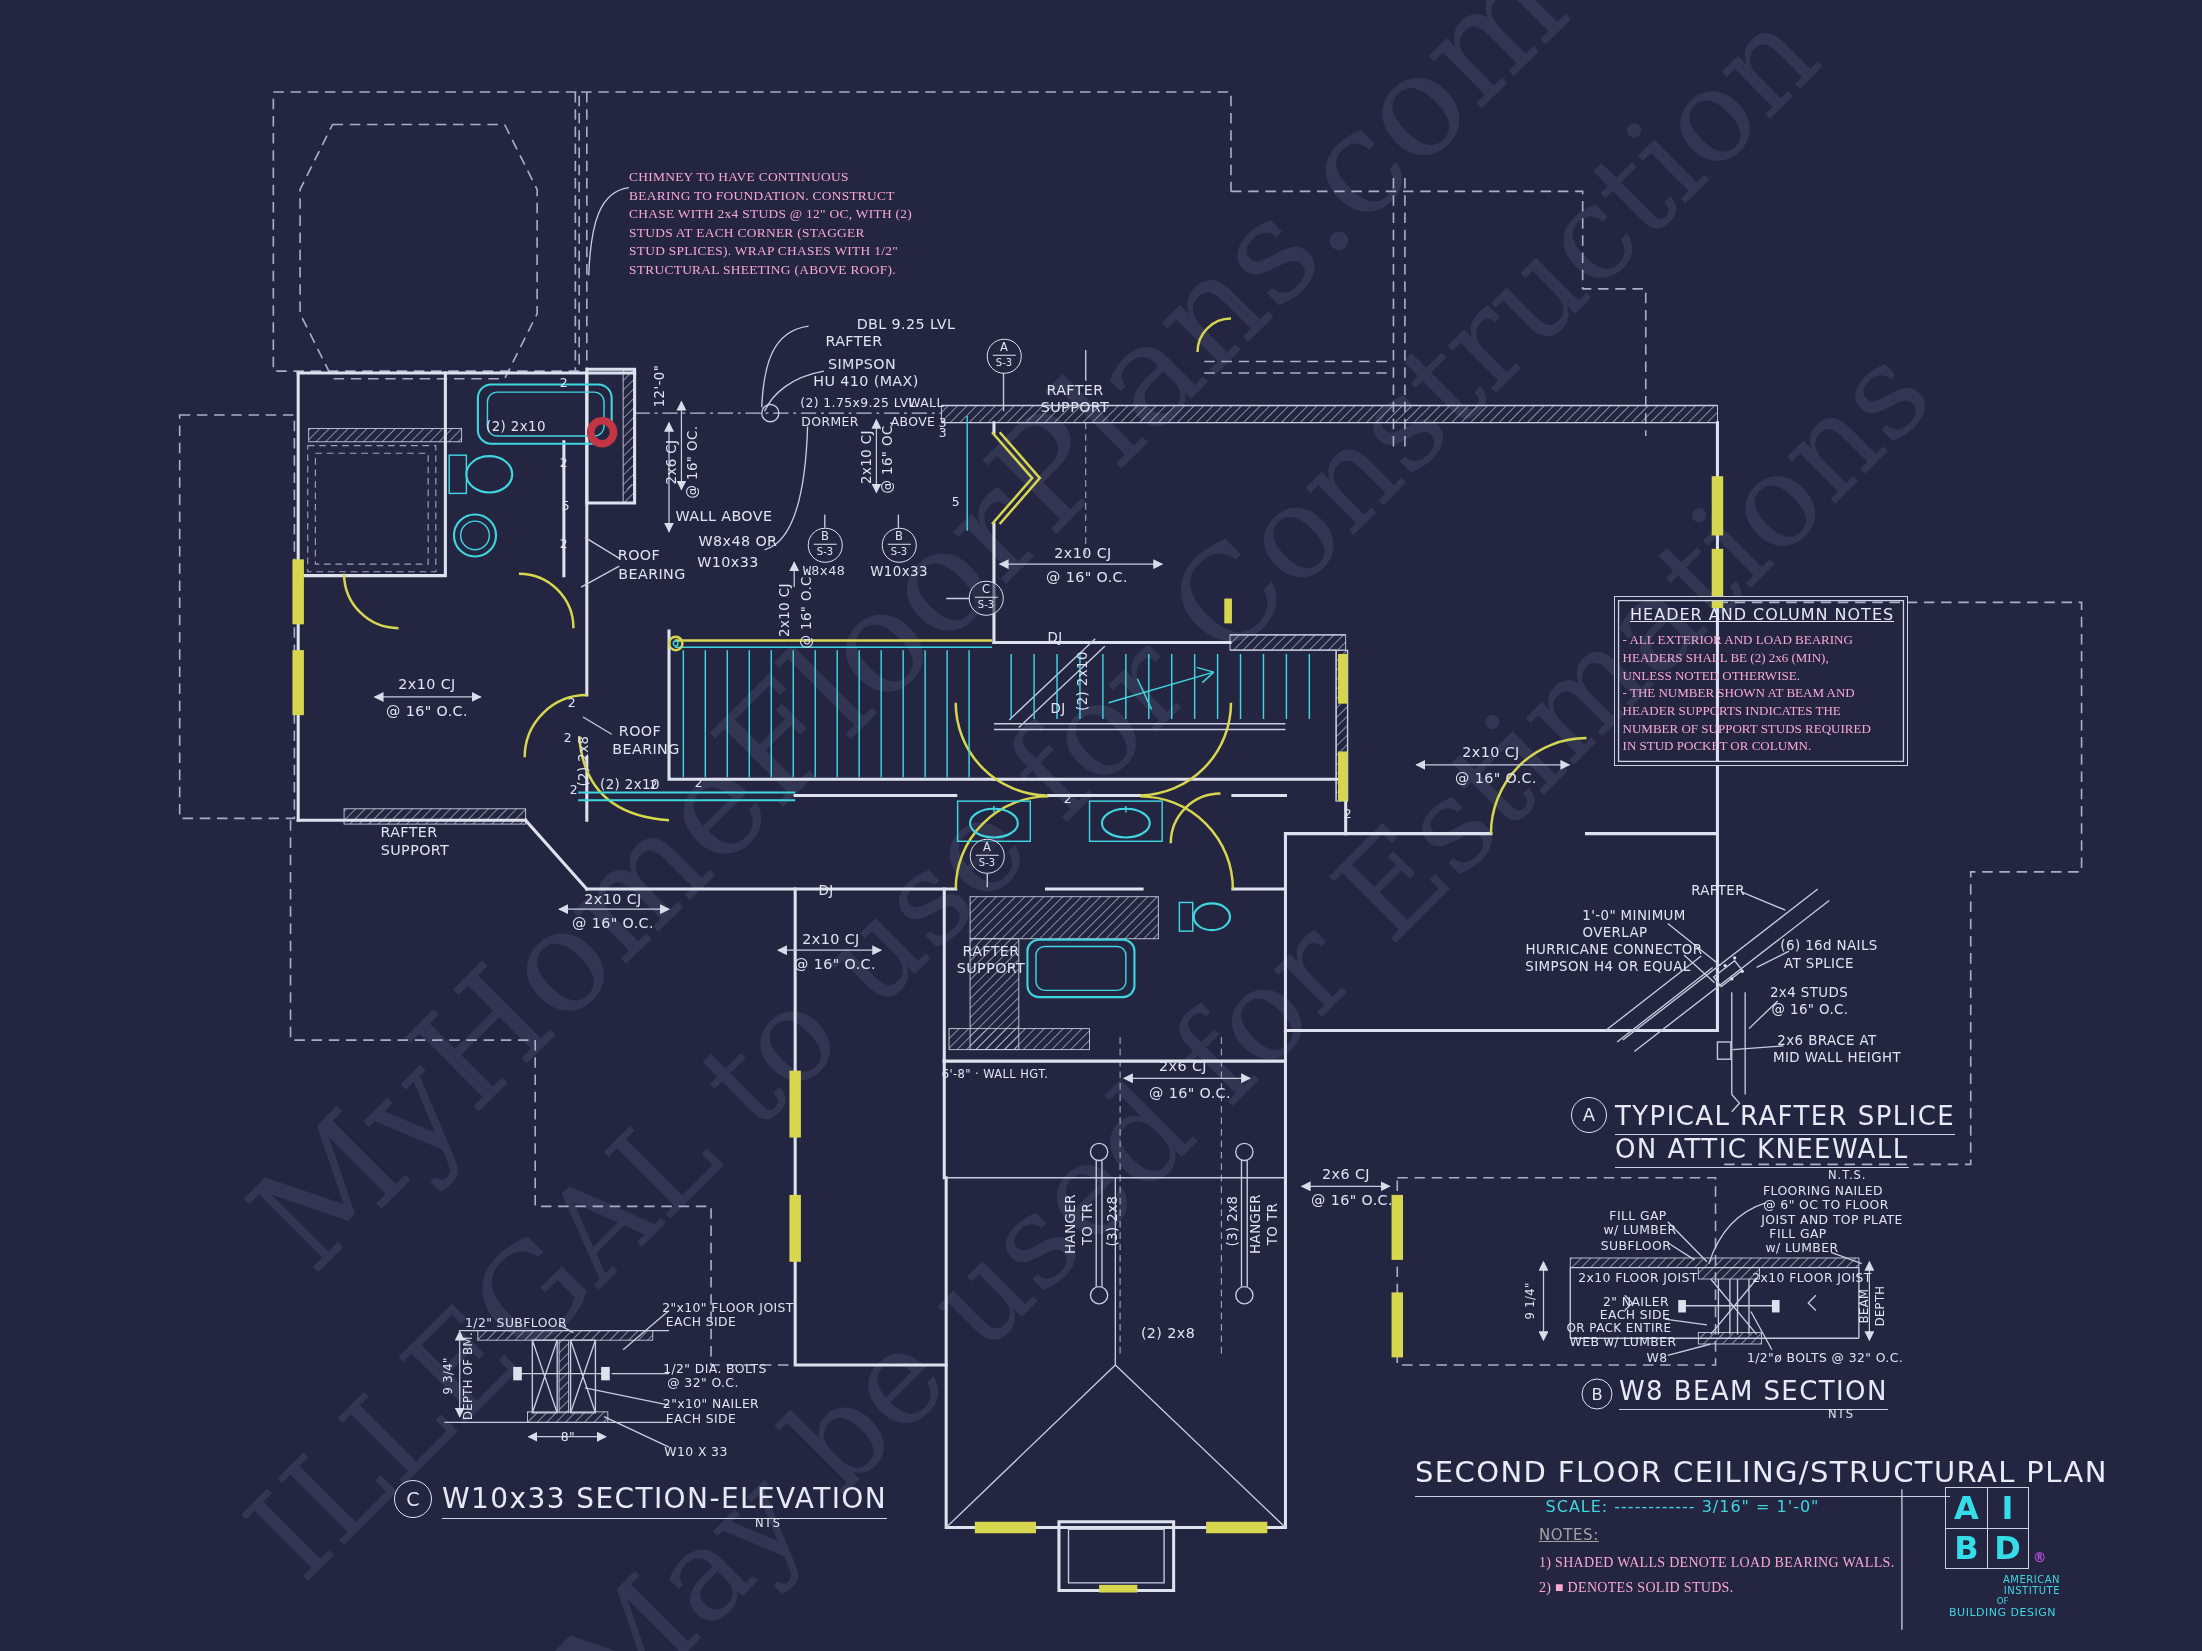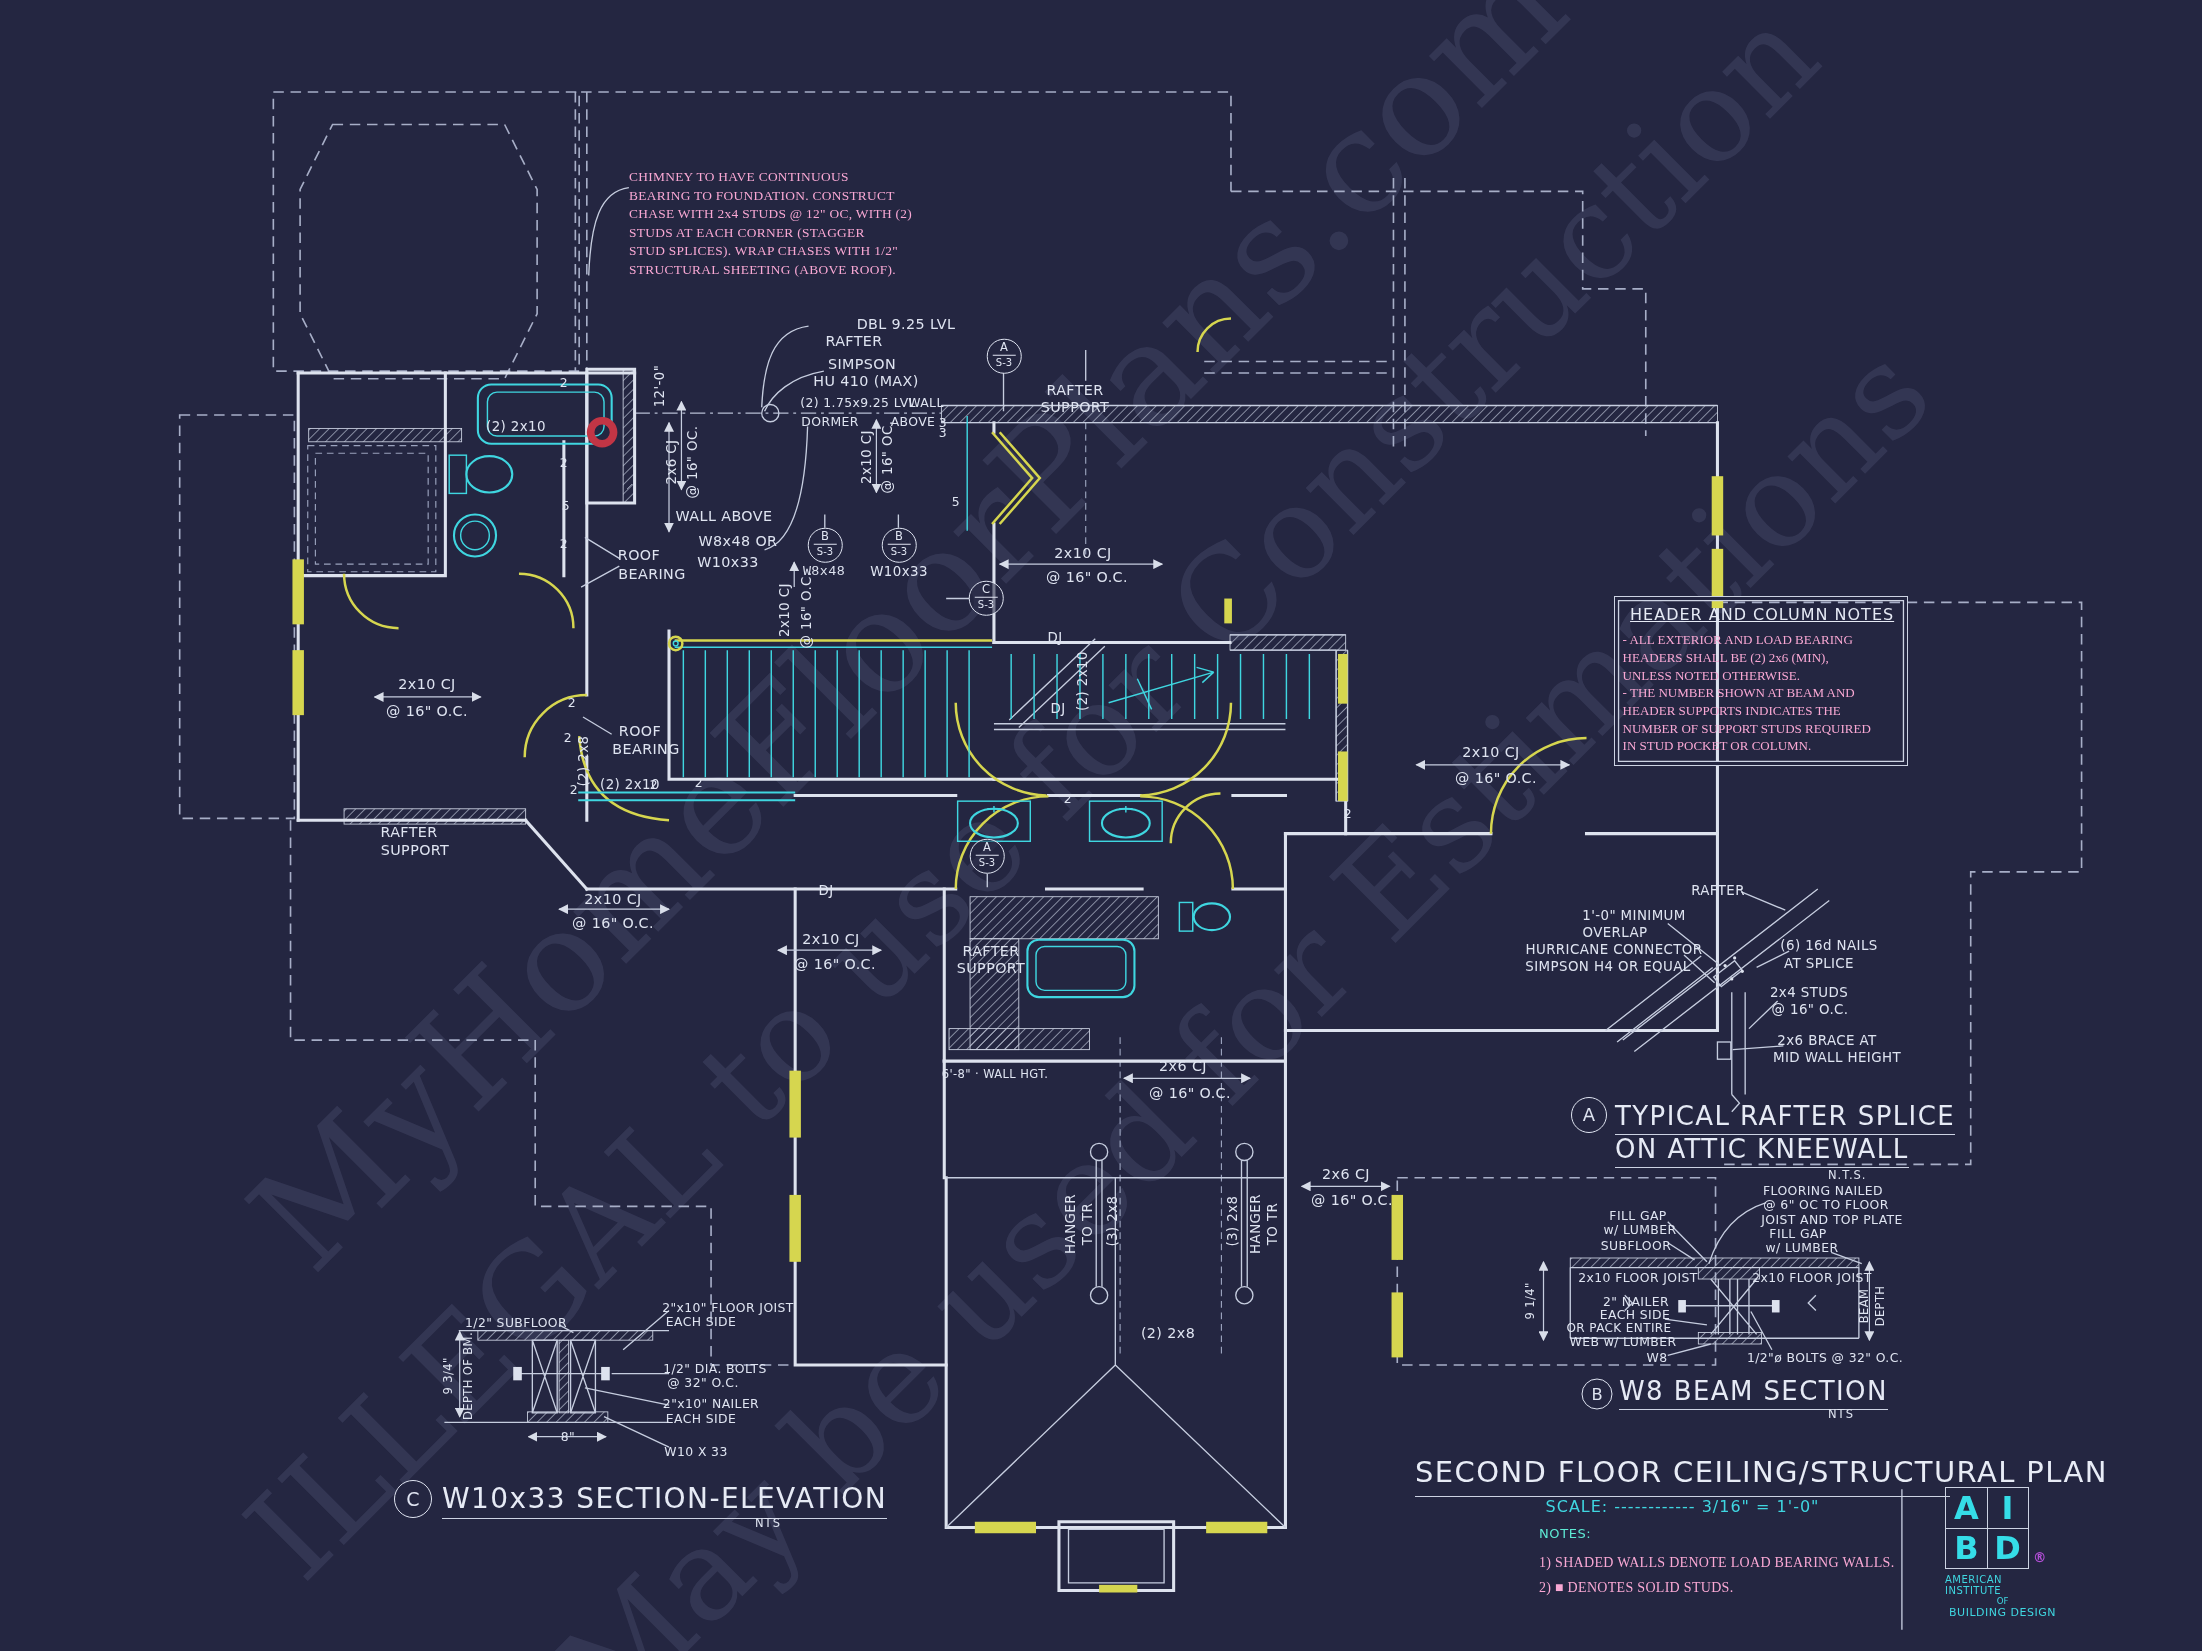--- a/index.html
+++ b/index.html
@@ -42,32 +42,32 @@
   .tcirc{position:absolute;border:1.9px solid #dfe4f1;border-radius:50%;color:#dfe4f1;text-align:center;
          transform:translate(-50%,-50%);}
   .det-title{position:absolute;color:#e6eaf5;letter-spacing:1.4px;border-bottom:1.9px solid #cdd3e3;
              padding-bottom:2.9px;white-space:nowrap;}
   .nts{position:absolute;color:#dfe4f1;font-size:11.5px;letter-spacing:1px;}
   
   #tb-title{position:absolute;left:1415px;top:1455px;width:535px;text-align:center;color:#e8ecf6;
             font-size:29px;letter-spacing:1.4px;border-bottom:1.9px solid #cdd3e3;padding-bottom:6.7px;white-space:nowrap;}
   #tb-scale{position:absolute;left:1415px;top:1497px;width:535px;text-align:center;color:#3fd6e0;
             font-size:16px;letter-spacing:1px;}
-  #tb-notes-title{position:absolute;left:1539px;top:1526px;color:#5eead4;font-size:13px;
-            letter-spacing:0.6px;}
+  #tb-notes-title{position:absolute;left:1539px;top:1526px;color:#a3a3a3;font-size:15px;
+            text-decoration:underline;letter-spacing:0.6px;}
   #tb-notes{position:absolute;left:1539px;top:1550px;font-size:14px;line-height:25px;letter-spacing:0.3px;}
   
   #logo{position:absolute;left:1945px;top:1487px;width:124px;color:#3fd6e0;}
   #logo .box{width:82px;height:80px;border:1.4px solid #cdd3e3;display:grid;
              grid-template-columns:1fr 1fr;grid-template-rows:1fr 1fr;position:relative;}
   #logo .box:before{content:"";position:absolute;left:50%;top:0;bottom:0;width:1.3px;background:#cdd3e3;}
   #logo .box:after{content:"";position:absolute;top:50%;left:0;right:0;height:1.3px;background:#cdd3e3;}
   #logo .lt{display:flex;align-items:center;justify-content:center;font-size:32px;font-weight:bold;color:#35dde8;}
   #logo .reg{position:absolute;left:88px;top:63px;color:#b44fd8;font-size:13.4px;font-weight:bold;}
-  #logo .o1{font-size:10px;letter-spacing:0.5px;margin-top:4.8px;text-align:left;width:115px;}
+  #logo .o1{font-size:10px;letter-spacing:0.5px;margin-top:4.8px;text-align:right;width:115px;}
   #logo .o2{font-size:8.6px;text-align:center;width:115px;}
   #logo .o3{font-size:11px;letter-spacing:0.5px;text-align:center;width:115px;}
 </style>
 </head>
 <body>
 
 <div id="stage">
 
   <div id="wm-layer">
       <div class="wm" style="left: 908px; top: 612px; font-size: 143px; transform: translate(-50%, -50%) rotate(-45deg);">MyHomeFloorPlans.com</div>

